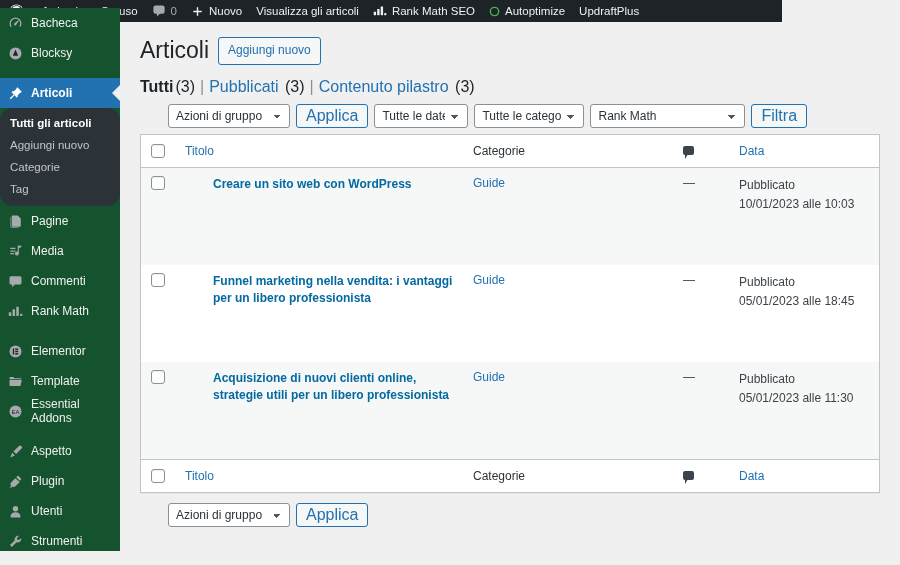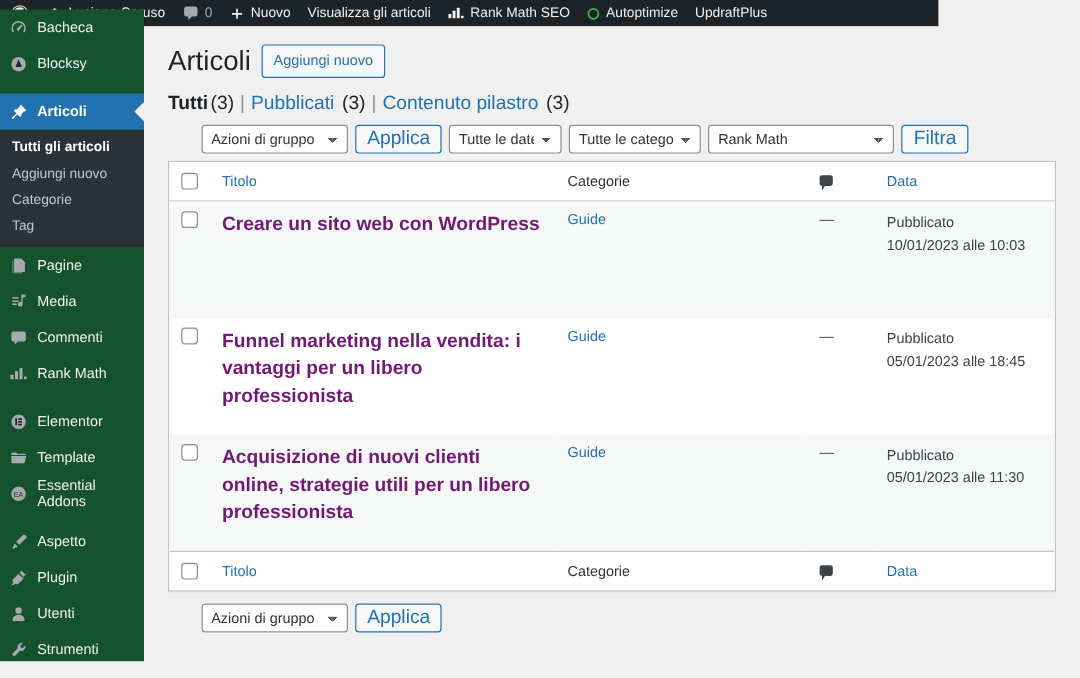--- a/index.html
+++ b/index.html
@@ -51,21 +51,21 @@
   }
   .menu-top.current .mt-icon { color: #fff; }
   .menu-top.current::after {
     content: ""; position: absolute; right: 0; top: 50%;
     margin-top: -8px; border-style: solid;
     border-width: 8px 8px 8px 0;
     border-color: transparent #f0f0f1 transparent transparent;
   }
   .menu-sep { height: 10px; }
 
-  .submenu { background: #2c3338; padding: 4px 0 6px; }
+  .submenu { background: #2c3338; padding: 4px 0 6px; border-radius: 13px; }
   .submenu-item {
     font-size: 11.5px; color: #c3c4c7;
     padding: 3px 0 3px 10px; cursor: pointer;
     line-height: 16px;
   }
   .submenu-item.current { color: #fff; font-weight: bold; }
 
   
   #wpbody {
     position: absolute; top: 22px; left: 120px;
@@ -163,23 +163,24 @@
     border: 1px solid #8c8f94; border-radius: 3px;
     background: #fff; display: inline-block;
     cursor: pointer; vertical-align: top;
     box-shadow: inset 0 1px 2px rgba(0,0,0,.06);
   }
 
   tbody tr.alt { background: #f6f7f7; }
   tbody tr { height: 97px; }
   tbody td { vertical-align: top; }
   td.col-title a.row-title {
-    color: #701a75; font-weight: bold; font-size: 16px;
+    color: #0369a1; font-weight: bold; font-size: 12px;
     text-decoration: none; cursor: pointer; line-height: 1.45;
     display: inline-block;
+    margin-left: 28px;
   }
   td.col-cats a { color: #2271b1; text-decoration: none; cursor: pointer; font-size: 12px; }
   td.col-com { color: #3c434a; }
   td.col-date { color: #3c434a; line-height: 1.6; font-size: 12px; }
   .dash { color: #3c434a; }
 
   .comment-bubble {
     display: inline-block; width: 11px; height: 9px;
     background: #3c434a; border-radius: 2px; position: relative;
   }

